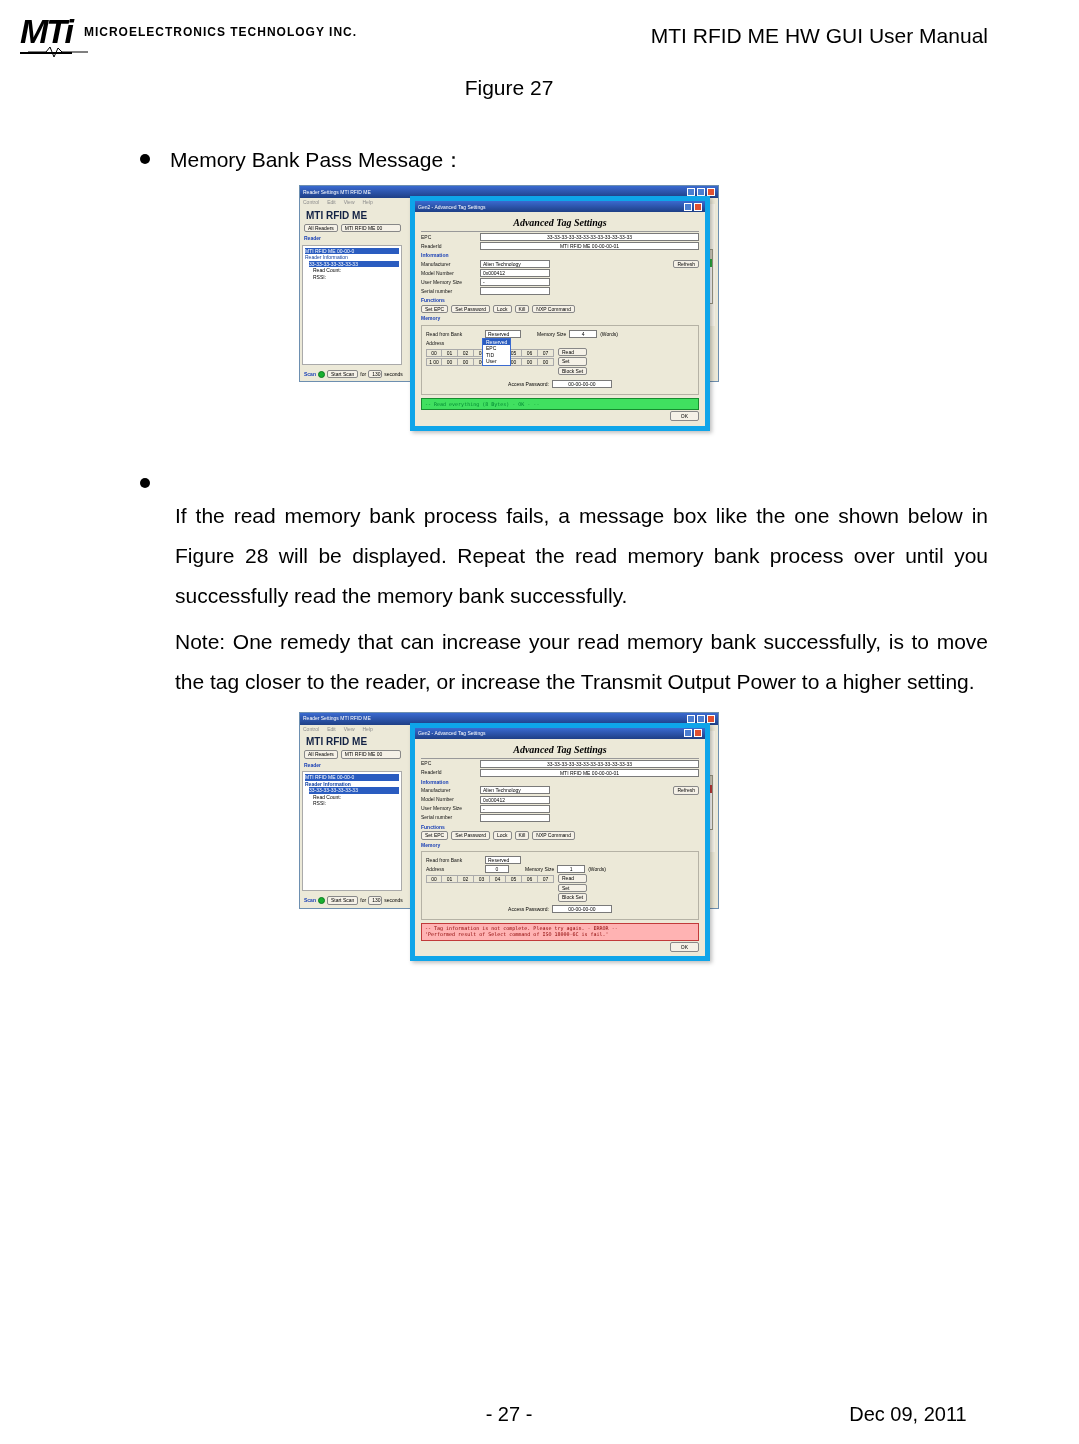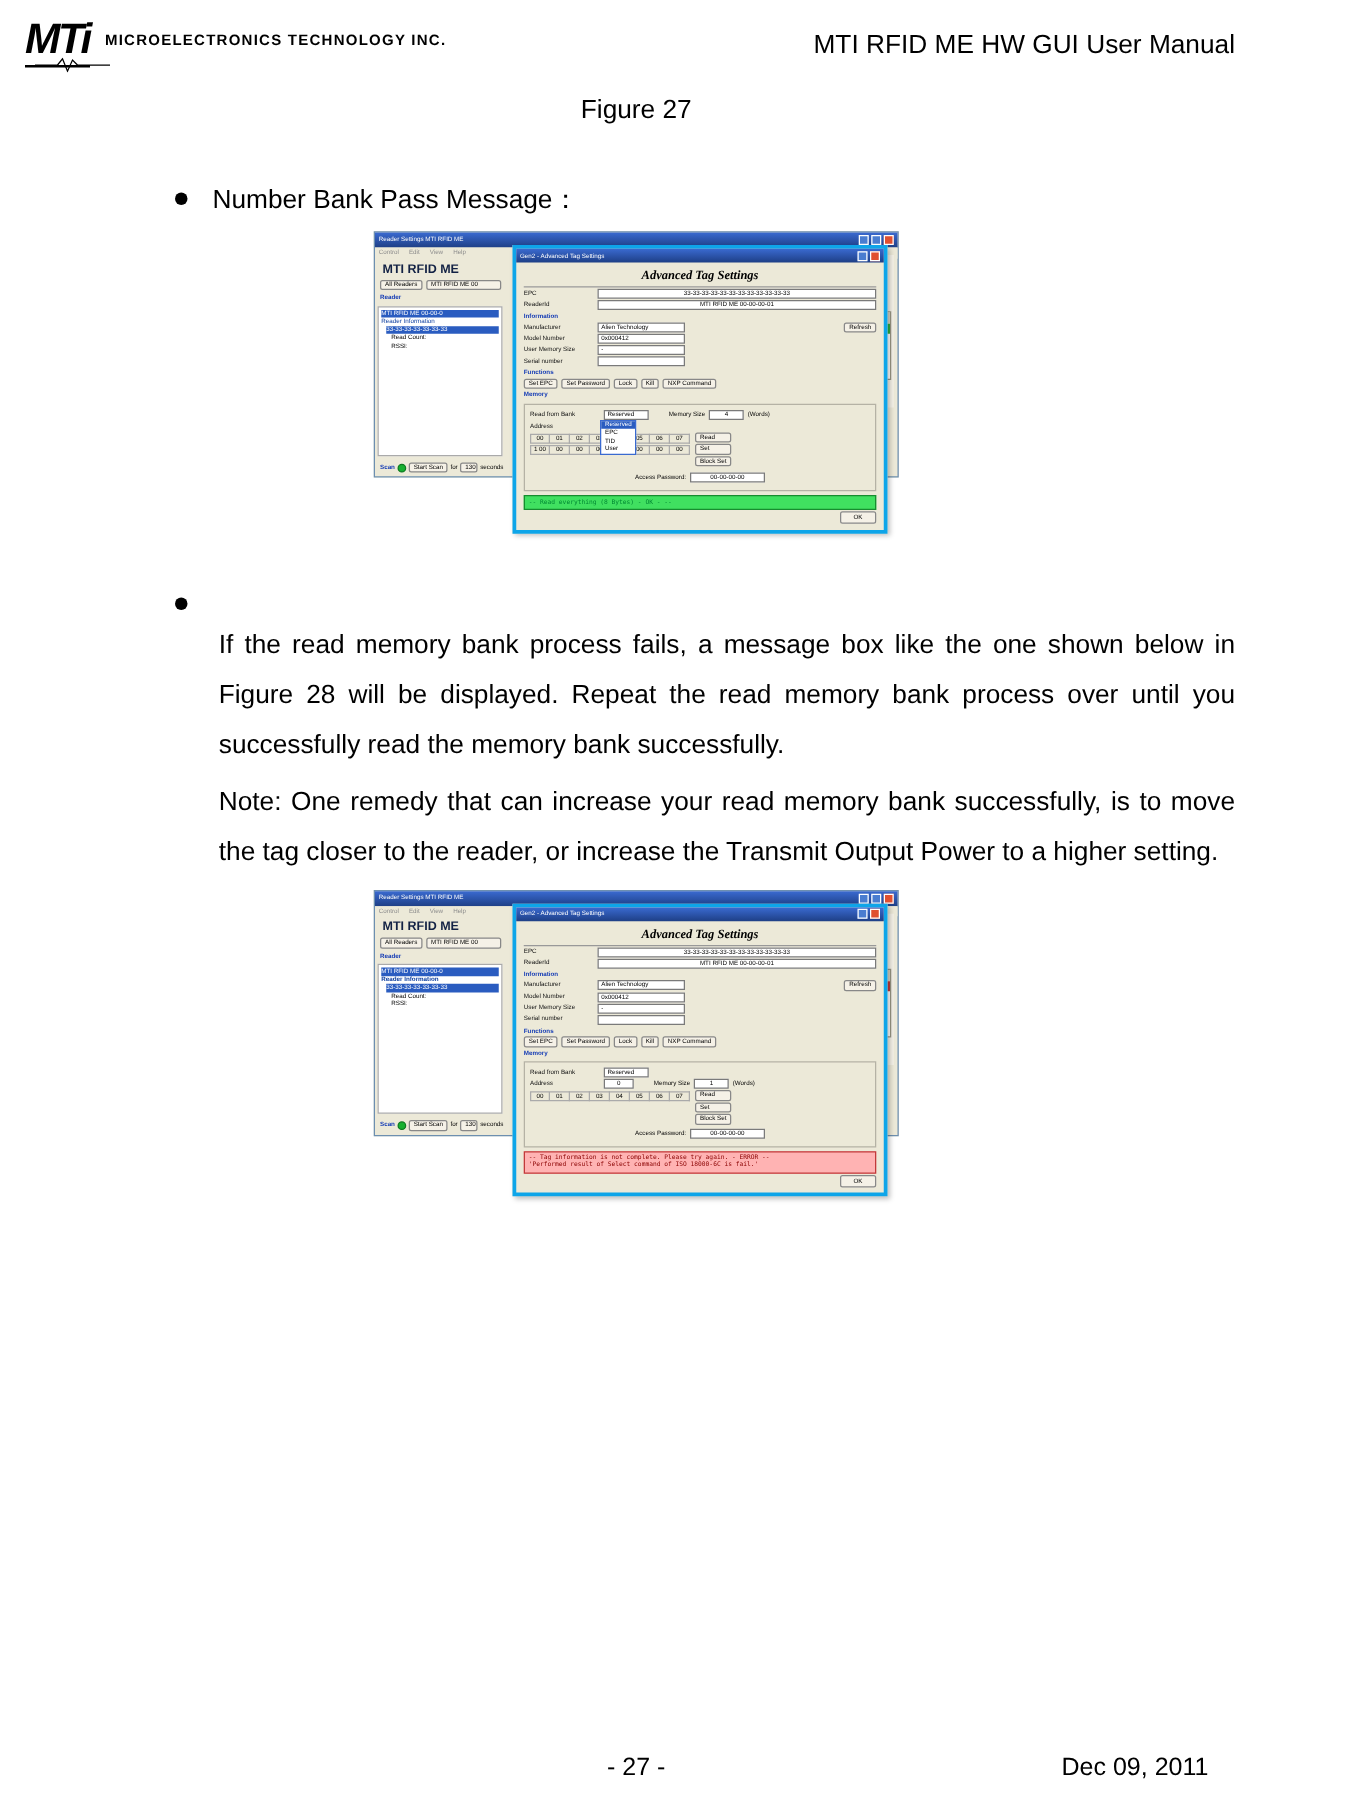--- a/index.html
+++ b/index.html
@@ -123,21 +123,21 @@
   .tree {
     width:100px; float:left; border:1px solid #aaa; background:#fff; margin:2px; height:120px; overflow:hidden; padding:2px;
     font-size:5px;
   }
   .tree .sel { background:#2a5cc0;color:#fff; }
   .scanrow { clear:both; display:flex; align-items:center; gap:2px; padding:3px 4px; }
   .green-dot{width:7px;height:7px;border-radius:50%;background:#17b030;border:1px solid #0c7a20;}
   
   .dlg {
     position:absolute; left:110px; top:10px; width:300px;
-    border:3px solid #0ea5e9; background:#ece9d8;
+    border:5px solid #0ea5e9; background:#ece9d8;
     box-shadow:2px 2px 4px rgba(0,0,0,.25);
   }
   .dlg .titlebar { height:11px; }
   .dlg-body { padding:4px 6px 6px; }
   .ats-title { font-family: Georgia, serif; font-style:italic; font-weight:700; font-size:10px; text-align:center; padding:0 0 2px; border-bottom:1px solid #999;}
   .field { display:flex; align-items:center; gap:3px; margin:1px 0; }
   .field .lab { width:56px; color:#111; }
   .field .inp { border:1px solid #7a7a7a; background:#fff; height:8px; padding:0 2px; flex:1; text-align:center;}
   .sect { color:#163db5; font-weight:700; margin:2px 0 1px; }
   .rowbtns { display:flex; gap:3px; margin:1px 0;}
@@ -185,21 +185,21 @@
   </div>
   <div class="doc-title">MTI RFID ME HW GUI User Manual</div>
 </div>
 
 <div class="content">
 
   <div class="fig-caption">Figure 27</div>
 
   <div class="bullet-row">
     <span class="bullet-dot"></span>
-    <span class="bullet-title">Number Bank Pass Message：</span>
+    <span class="bullet-title">Memory Bank Pass Message：</span>
   </div>
 
   <div class="shot">
 
     <div class="titlebar">
       <span>Reader Settings MTI RFID ME</span>
       <span class="winbtns">
         <span class="winbtn b"></span>
         <span class="winbtn b"></span>
         <span class="winbtn"></span>

